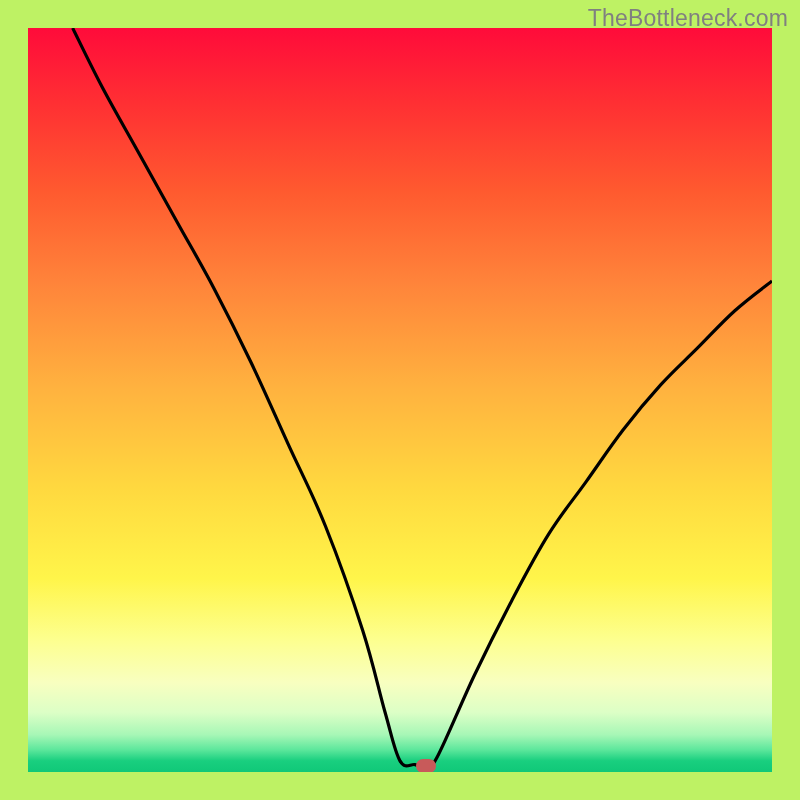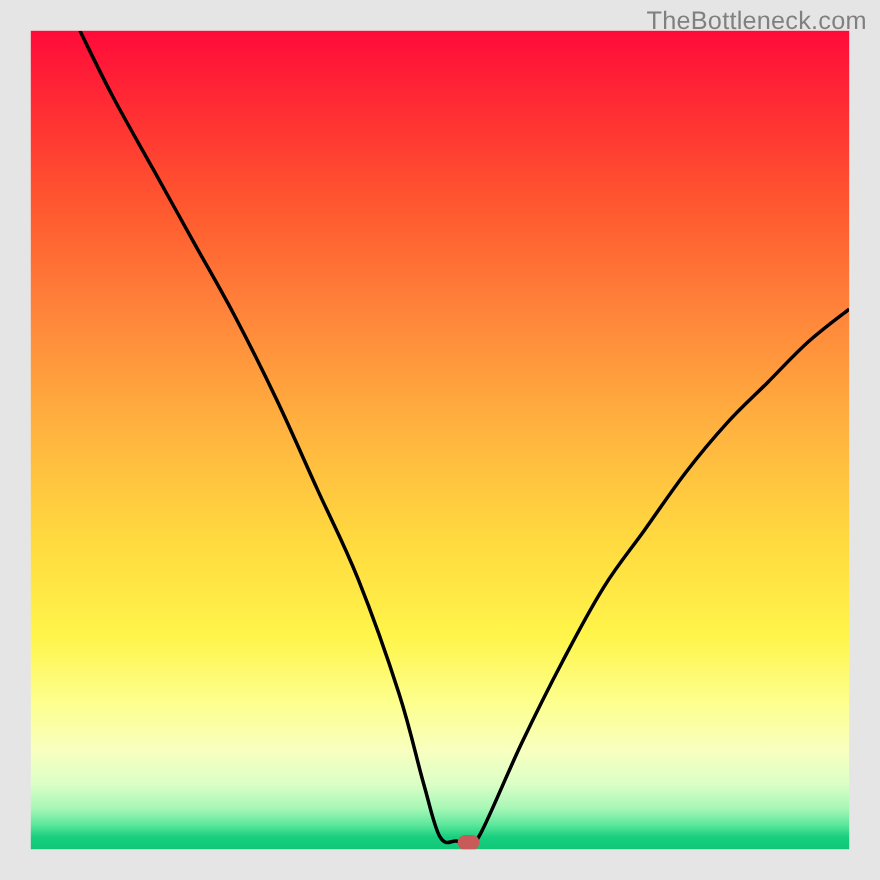--- a/index.html
+++ b/index.html
@@ -10,21 +10,21 @@
     background: #000;
     overflow: hidden;
     font-family: Arial, Helvetica, sans-serif;
   }
   .frame {
     position: absolute;
     left: 0;
     top: 0;
     width: 800px;
     height: 800px;
-    background: #e5e5e5;
+    background: #bef264;
   }
   .plot {
     position: absolute;
     left: 28px;
     top: 28px;
     width: 744px;
     height: 744px;
     background: linear-gradient(to bottom,
       #ff0b3a 0%,
       #ff2f33 10%,

